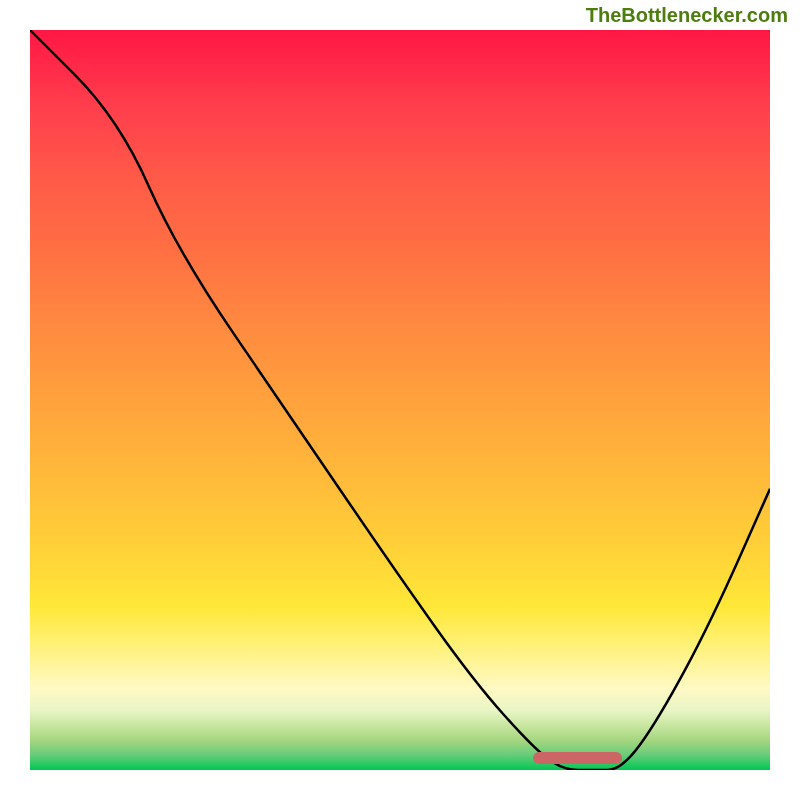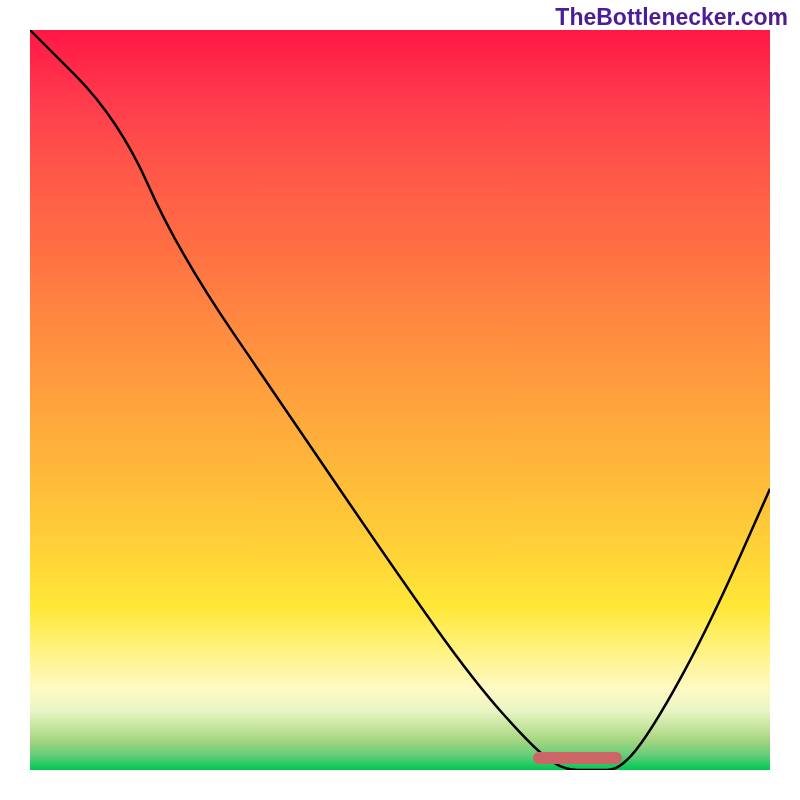--- a/index.html
+++ b/index.html
@@ -12,23 +12,23 @@
   }
   .container {
     position: relative;
     width: 800px;
     height: 800px;
   }
   .watermark {
     position: absolute;
     top: 4px;
     right: 12px;
-    font-size: 23px;
+    font-size: 20px;
     font-weight: bold;
-    color: #4c1d95;
+    color: #4d7c0f;
     z-index: 10;
   }
   .plot-area {
     position: absolute;
     top: 30px;
     left: 30px;
     width: 740px;
     height: 740px;
   }
   .gradient-bg {

